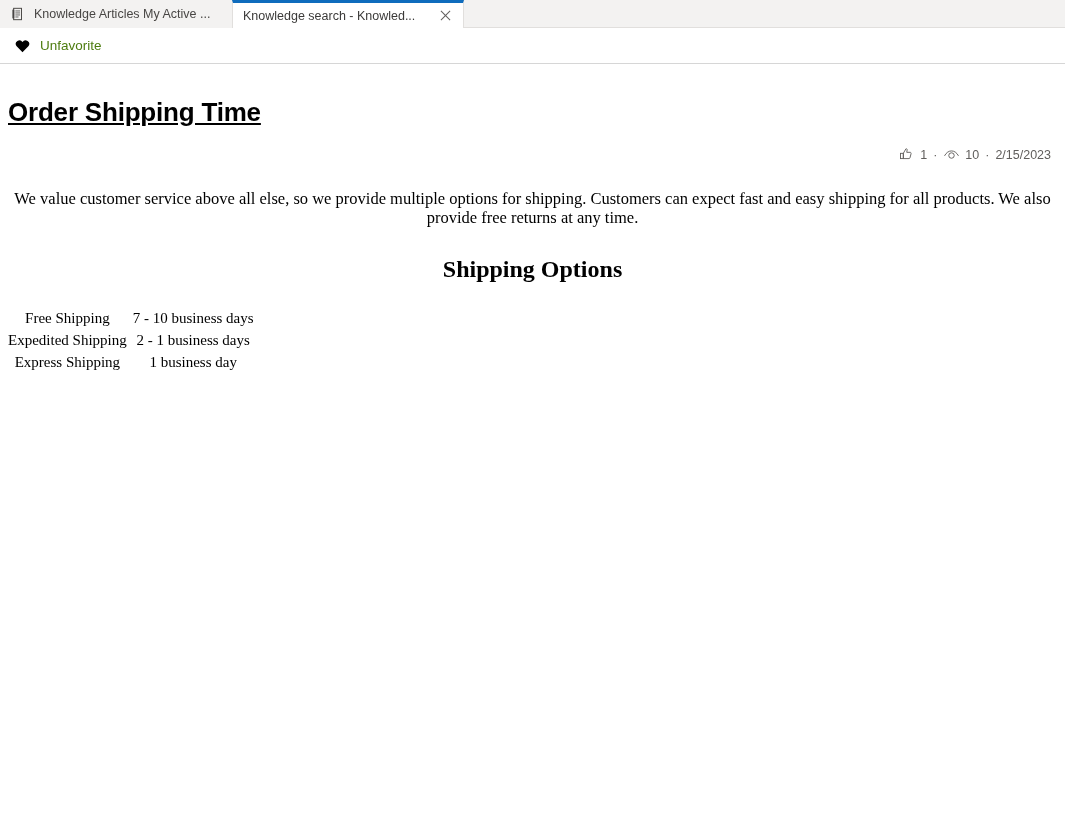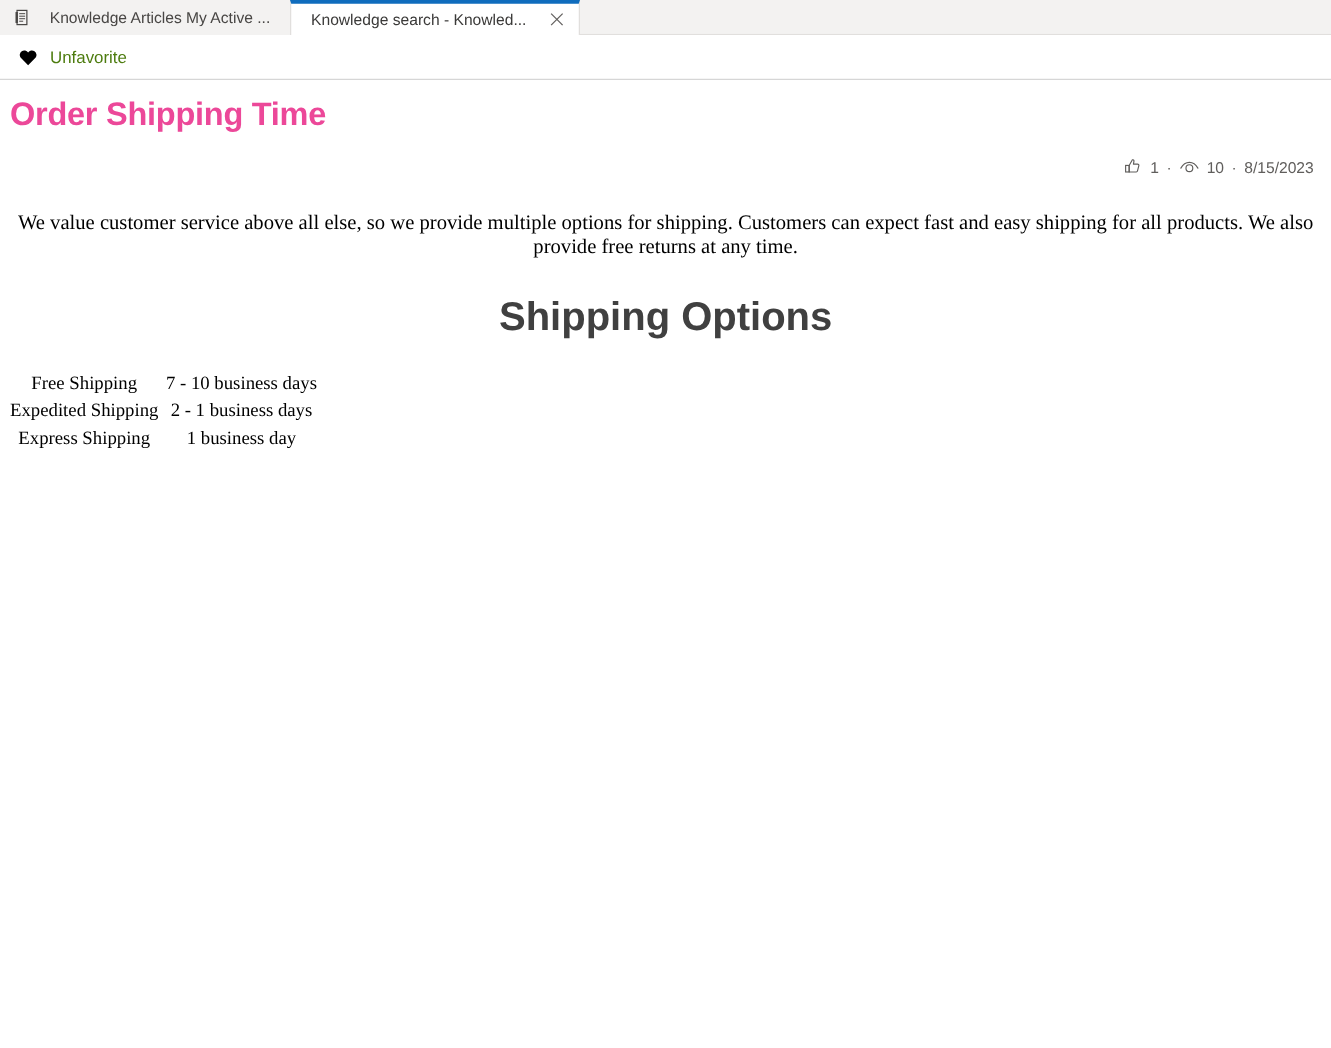--- a/index.html
+++ b/index.html
@@ -56,21 +56,20 @@
     width: 16px;
     height: 16px;
     margin-right: 8px;
     flex: 0 0 16px;
   }
   .tab-label {
     overflow: hidden;
     text-overflow: ellipsis;
     white-space: nowrap;
     flex: 1 1 auto;
-    text-align: center;
   }
   .tab-close {
     margin-left: 10px;
     width: 16px;
     height: 16px;
     display: inline-flex;
     align-items: center;
     justify-content: center;
     flex: 0 0 16px;
     cursor: pointer;
@@ -115,23 +114,24 @@
   .article {
     padding: 0 8px;
     position: relative;
     height: 592px;
     overflow: hidden;
   }
   .article-title {
     font-family: "Liberation Sans", sans-serif;
     font-size: 26px;
     font-weight: bold;
-    color: #ec4899;
-    margin: 12px 0 0 0;
+    color: #000000;
+    margin: 33px 0 0 0;
     letter-spacing: -0.2px;
+    text-decoration: underline;
   }
   .meta-row {
     display: flex;
     align-items: center;
     justify-content: flex-end;
     font-size: 12.5px;
     color: #605e5c;
     margin-top: 18px;
     padding-right: 6px;
     gap: 6px;
@@ -155,25 +155,25 @@
     color: #000000;
     margin-top: 26px;
     text-align: center;
   }
   .article-para {
     font-size: 16.5px;
     line-height: 1.18;
     margin: 0;
   }
   .article-h2 {
-    font-family: Liberation Sans, sans-serif;
-    font-size: 32px;
+    font-family: Liberation Serif, serif;
+    font-size: 24px;
     font-weight: bold;
     margin: 28px 0 0 0;
-    color: #404040;
+    color: #000000;
   }
   .options-table {
     border-collapse: collapse;
     margin-top: 24px;
     font-size: 15px;
     font-family: "Liberation Serif", serif;
   }
   .options-table td {
     padding: 1px 0;
     line-height: 1.35;
@@ -247,21 +247,21 @@
         <svg width="17" height="15" viewBox="0 0 20 16" aria-hidden="true">
           <path d="M2 9.2C4 5.6 6.8 3.8 10 3.8s6 1.8 8 5.4" fill="none" stroke="#605e5c" stroke-width="1.1" stroke-linecap="round"></path>
           <circle cx="10" cy="9.2" r="3.2" fill="none" stroke="#605e5c" stroke-width="1.1"></circle>
         </svg>
       </span>
       <span>10</span>
     </span>
 
     <span class="meta-sep">·</span>
 
-    <span>8/15/2023</span>
+    <span>2/15/2023</span>
   </div>
 
   <div class="article-content">
     <p class="article-para">We value customer service above all else, so we provide multiple options for shipping. Customers can expect fast and easy shipping for all products. We also provide free returns at any time.</p>
 
     <h2 class="article-h2">Shipping Options</h2>
 
     <table class="options-table">
       <tbody>
         <tr>

